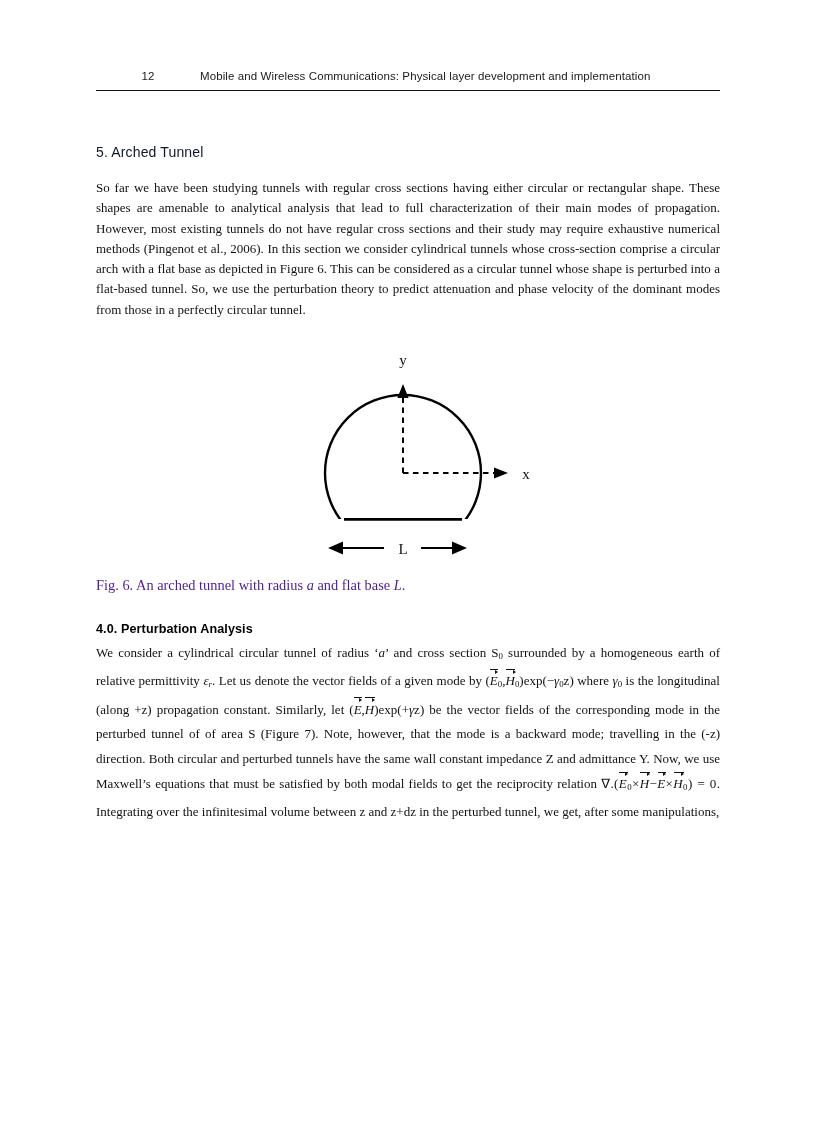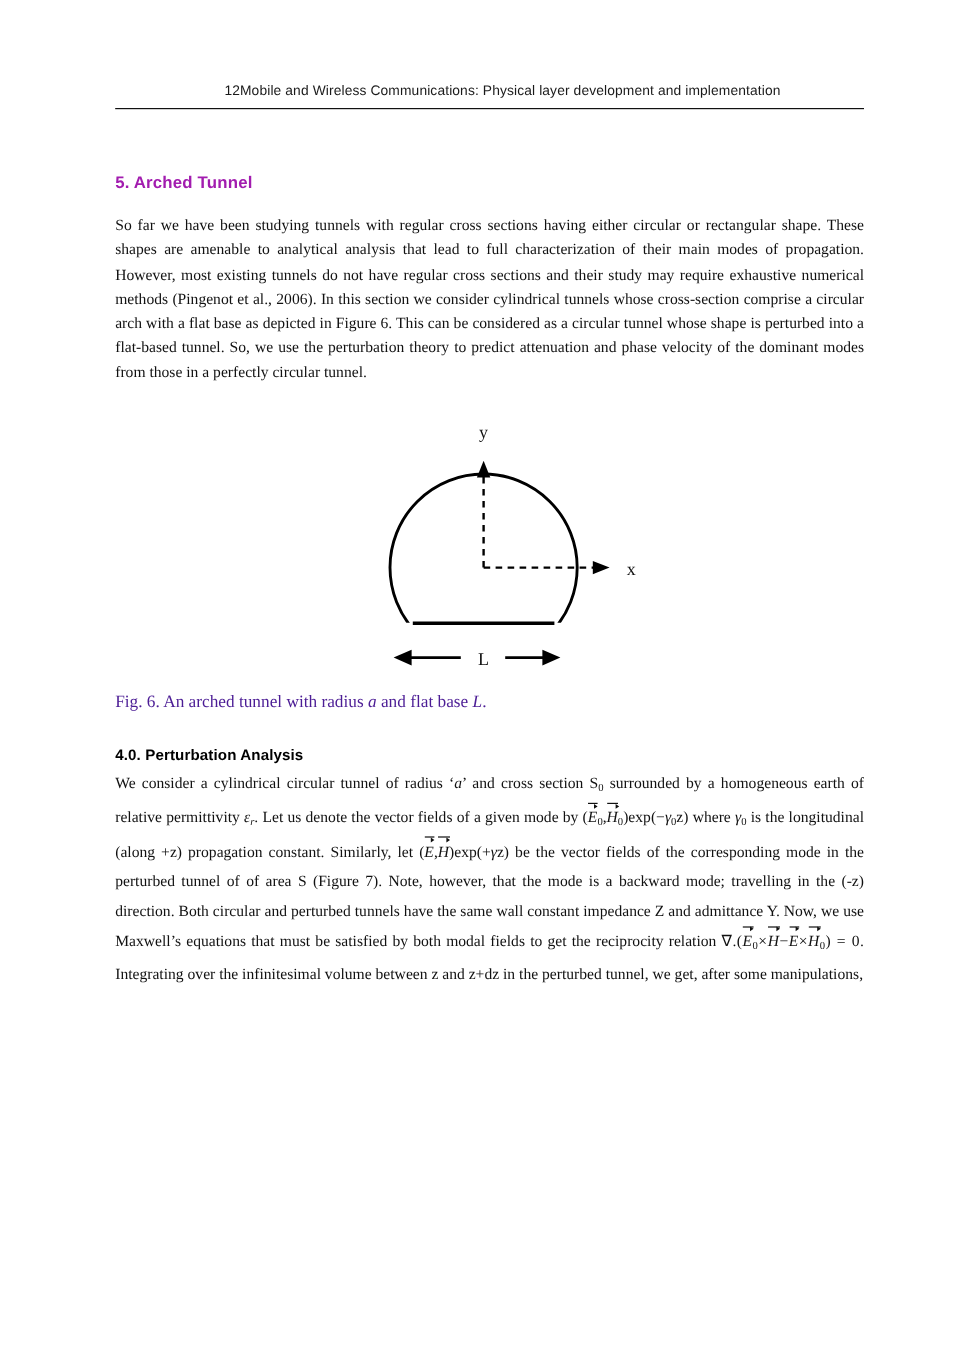--- a/index.html
+++ b/index.html
@@ -35,21 +35,21 @@
     display: flex;
     align-items: baseline;
     font-family: "Liberation Sans", sans-serif;
     font-size: 11.5px;
     letter-spacing: 0.1px;
     color: #1a1a1a;
   }
   .header-folio {
     width: 104px;
     flex: 0 0 104px;
-    text-align: right;
+    text-align: center;
   }
   .header-title {
     flex: 1 1 auto;
     text-align: left;
     white-space: nowrap;
   }
   .header-rule {
     position: absolute;
     left: 96px;
     top: 90px;
@@ -58,23 +58,23 @@
     border-top: 1.4px solid #111111;
   }
 
   h2.sec {
     position: absolute;
     left: 96px;
     top: 144px;
     margin: 0;
     font-family: "Liberation Sans", sans-serif;
     font-size: 14px;
-    font-weight: bold;
+    font-weight: normal;
     letter-spacing: 0.15px;
-    color: #a21caf;
+    color: #0f172a;
   }
 
   p.body {
     margin: 0;
     font-family: "Liberation Serif", serif;
     font-size: 13px;
     line-height: 20.3px;
     text-align: justify;
     text-justify: inter-word;
     color: #111;

